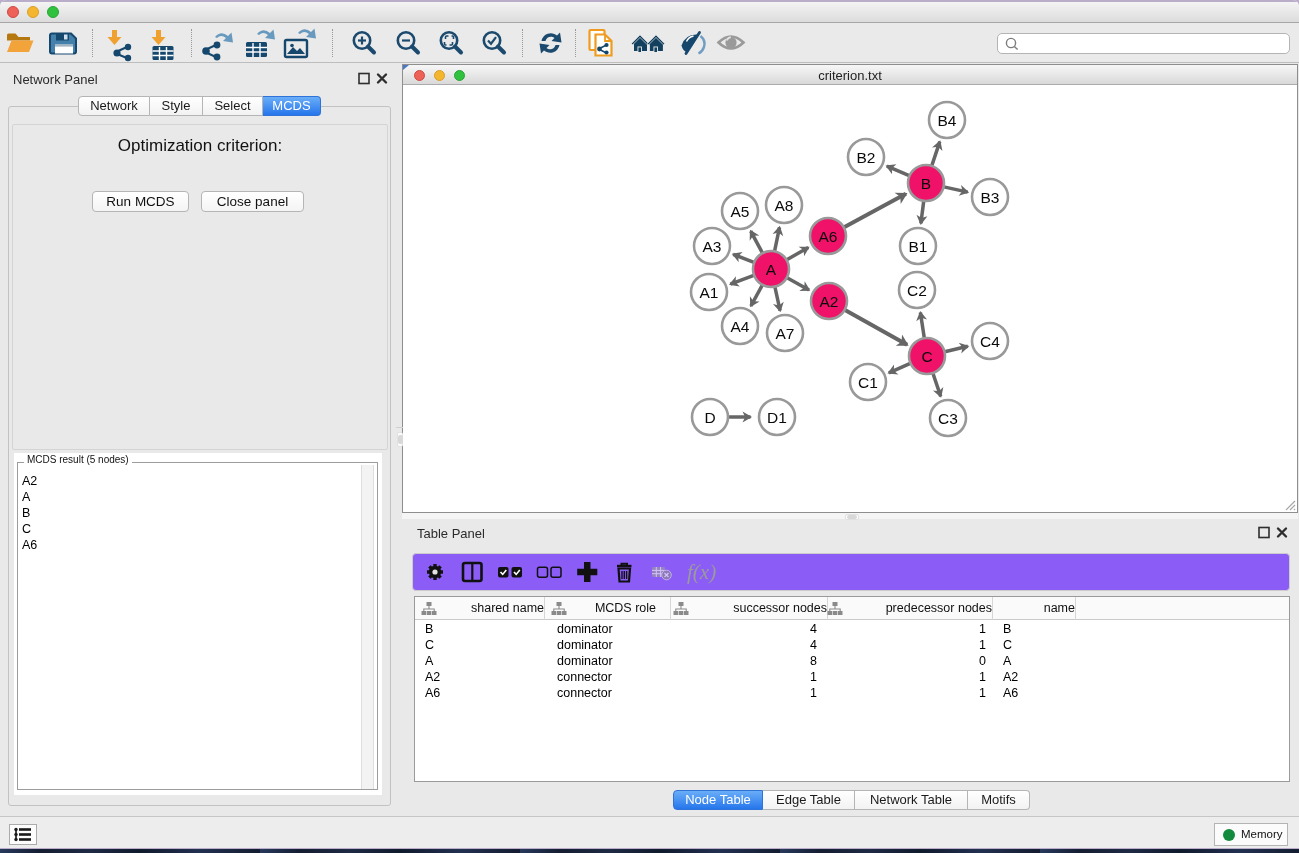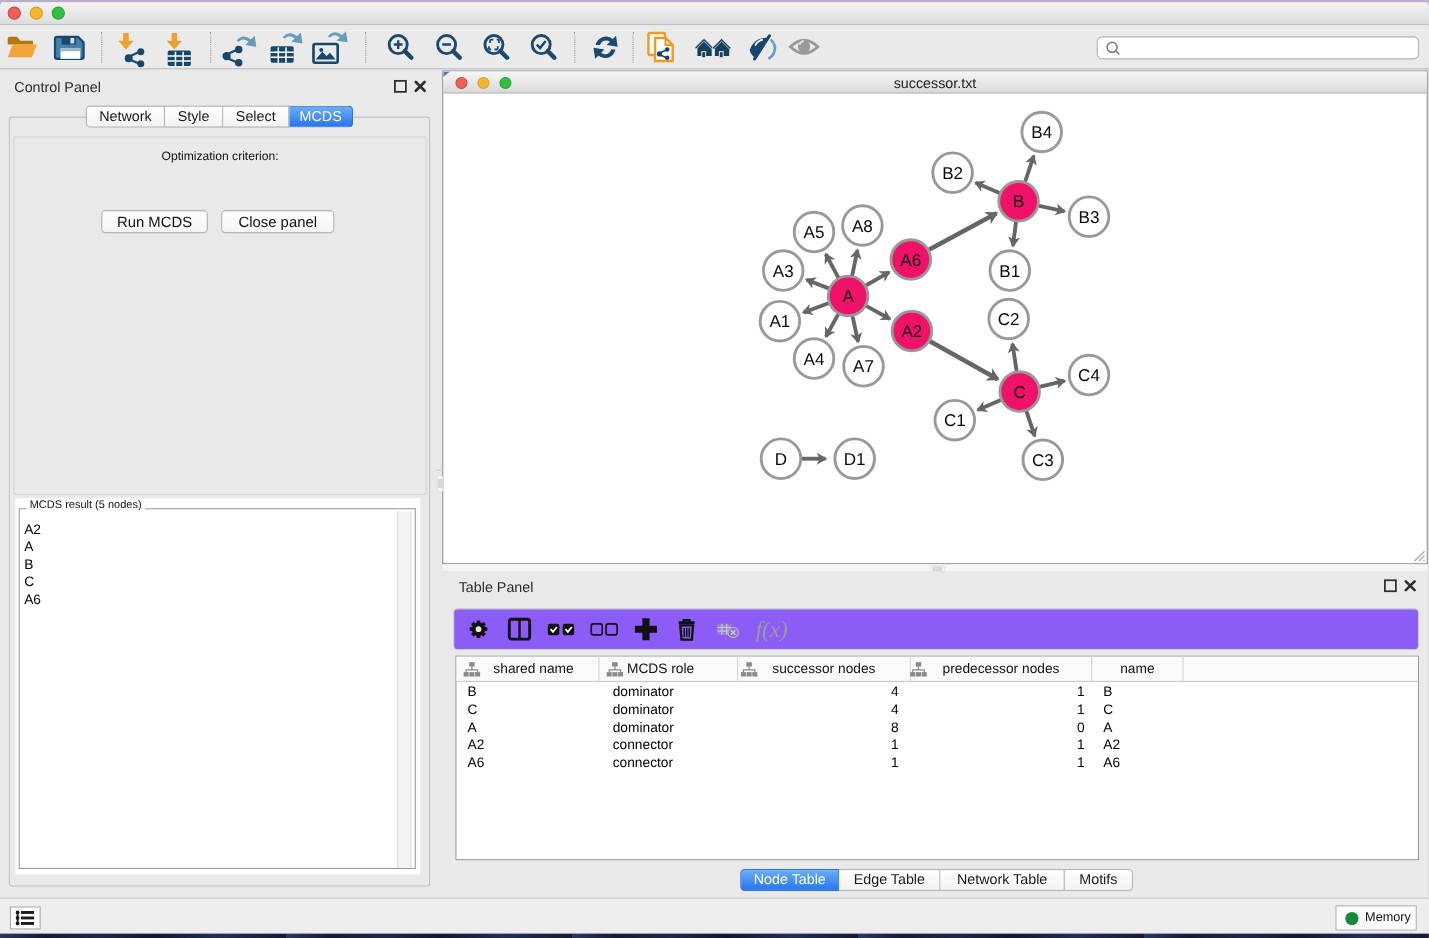--- a/index.html
+++ b/index.html
@@ -35,21 +35,21 @@
   
   #netwin { position:absolute; left:402px; top:64px; width:896px; height:449px; border:1px solid #8e8e8e; background:#fff; }
   #netwin-tb { position:absolute; left:0; top:0; right:0; height:20px; background:linear-gradient(#f7f7f7,#d9d9d9); border-bottom:1px solid #ababab; }
   #netwin-tb .tl { position:absolute; top:4.5px; width:11px; height:11px; border-radius:50%; }
   #netwin-title { position:absolute; left:0; right:0; top:2.5px; text-align:center; font-size:13px; color:#222; }
   
   #tp-title { position:absolute; left:417px; top:526px; font-size:13px; color:#2b2b2b; }
   #tp-toolbar { position:absolute; left:412px; top:553px; width:878px; height:38px; background:#8b5cf6; border:1px solid #cccccc; border-radius:4px; }
   #tp-table { position:absolute; left:414px; top:596px; width:876px; height:186px; background:#fff; border:1px solid #9a9a9a; }
   #tp-head { position:absolute; left:0; top:0; right:0; height:23px; background:#fafafa; border-bottom:1px solid #c9c9c9; font-size:12.5px; color:#111; }
-  .hcell { position:absolute; top:0; height:23px; border-right:1px solid #d6d6d6; text-align:center; line-height:23px; }
+  .hcell { position:absolute; top:0; height:23px; border-right:1px solid #d6d6d6; text-align:right; line-height:23px; }
   .trow { position:absolute; font-size:12.5px; color:#000; height:16px; line-height:16px; }
   .num { position:absolute; text-align:right; }
   
   #statusbar { position:absolute; left:0; top:816px; width:1299px; height:33px; background:#ededed; border-top:1px solid #c6c6c6; }
   #listbtn { position:absolute; left:9px; top:7px; width:28px; height:21px; background:#fcfcfc; border:1px solid #ababab; }
   #membtn { position:absolute; right:11px; top:6px; width:74px; height:23px; background:#fbfbfb; border:1px solid #b4b4b4; font-size:11.5px; color:#111; }
   #darkstrip { position:absolute; left:0; top:849px; width:1299px; height:4px; background:repeating-linear-gradient(90deg,#27395c 0px,#141d31 40px,#1e2a44 90px,#101a2d 140px,#223050 200px,#131c30 260px); }
   #graph-svg { position:absolute; left:0px; top:20px; }
 </style>
 </head>
@@ -201,50 +201,50 @@
     <div class="tsep" style="left:522px"></div>
     <div class="tsep" style="left:575px"></div>
     <div id="searchbox">
         <svg width="18" height="18" viewBox="0 0 18 18" style="position:absolute;left:5px;top:1px;">
       <circle cx="8" cy="8" r="4.6" fill="none" stroke="#7c7c7c" stroke-width="1.4"></circle>
       <line x1="11.4" y1="11.4" x2="14.6" y2="14.6" stroke="#7c7c7c" stroke-width="1.4"></line>
         </svg>
       </div>
   </div>
 
-  <div id="cp-title">Control Panel</div>
+  <div id="cp-title">Network Panel</div>
   <svg class="abs" style="left:358px;top:72px;" width="32" height="13" viewBox="0 0 32 13">
     <rect x="1" y="1.5" width="10" height="10" fill="none" stroke="#2e2e2e" stroke-width="1.6"></rect>
     <path d="M20,2.5 l8,8 M28,2.5 l-8,8" stroke="#2e2e2e" stroke-width="2.4" stroke-linecap="round"></path>
   </svg>
   <div id="cp-box"></div>
   <div id="cp-inner"></div>
   <div class="seg" style="left:78px; top:96px;">
     <div class="s first" style="width:72px;">Network</div>
     <div class="s" style="width:53px;">Style</div>
     <div class="s" style="width:60px;">Select</div>
     <div class="s on last" style="width:58px;">MCDS</div>
   </div>
-  <div class="abs" style="left:12px; top:136px; width:376px; text-align:center; font-size:11px; color:#111;">Optimization criterion:</div>
+  <div class="abs" style="left:12px; top:136px; width:376px; text-align:center; font-size:17px; color:#111;">Optimization criterion:</div>
   <div class="pbtn" style="left:92px; top:191px; width:97px;">Run MCDS</div>
   <div class="pbtn" style="left:201px; top:191px; width:103px;">Close panel</div>
   <div id="mcds-white">
     <div id="mcds-fs">
       <div id="mcds-label">MCDS result (5 nodes)</div>
       <div id="mcds-list">A2<br>A<br>B<br>C<br>A6</div>
       <div id="mcds-scroll"></div>
     </div>
   </div>
 
   <div id="netwin">
     <div id="netwin-tb">
       <div class="tl" style="left:11px; background:#ee6158; border:0.5px solid #ce4a41;"></div>
       <div class="tl" style="left:31px; background:#f5b62f; border:0.5px solid #d99e27;"></div>
       <div class="tl" style="left:51px; background:#31c13e; border:0.5px solid #2aa437;"></div>
-      <div id="netwin-title">successor.txt</div>
+      <div id="netwin-title">criterion.txt</div>
     </div>
     <svg id="graph-svg" width="894" height="427" viewBox="403 85 894 427">
       <defs>
         <marker id="arr" viewBox="0 0 10 12" refX="8.2" refY="6" markerWidth="2.9" markerHeight="4.1" orient="auto-start-reverse">
           <path d="M0.3,0.6 L9.7,6 L0.3,11.4 L2.9,6 z" fill="#666666"></path>
         </marker>
       </defs>
       <g stroke="#666666" stroke-width="3.5" marker-end="url(#arr)">
         <line x1="762.4" y1="252.9" x2="750.7" y2="231.1"></line>
         <line x1="774.6" y1="251.1" x2="779.5" y2="227.3"></line>

